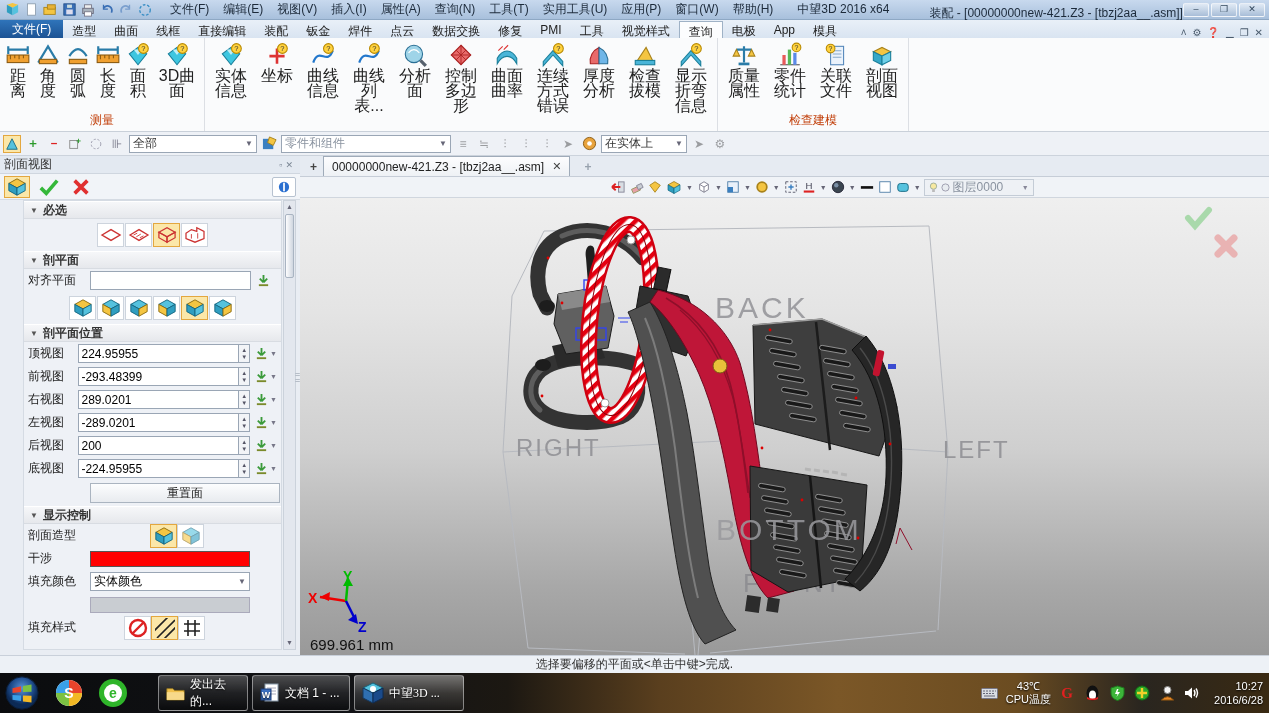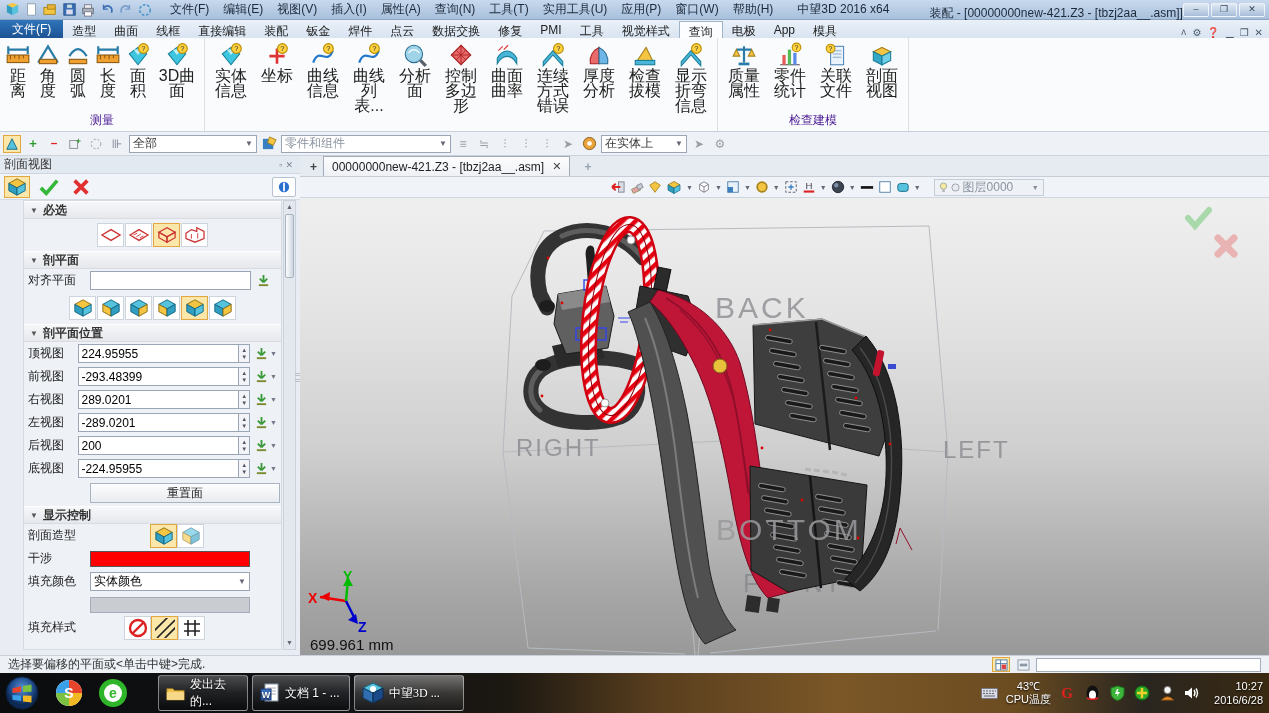--- a/index.html
+++ b/index.html
@@ -30,21 +30,21 @@
   
   #ribbon { position:absolute; left:0; top:38px; width:100%; height:94px; background:#fafbfc; border-bottom:1px solid #c9d0d9; display:flex; }
   .rgroup { display:flex; flex-direction:column; border-right:1px solid #dcdfe4; padding:2px 3px 0 3px; }
   .rbtns { display:flex; flex:1; align-items:flex-start; }
   .rbtn { display:flex; flex-direction:column; align-items:center; padding:2px 1px; cursor:default; }
   .g0 .rbtn { width:30px; }
   .g0 .rbtn.wide { width:48px; }
   .g1 .rbtn, .g2 .rbtn { width:46px; }
   .bicon { width:26px; height:26px; }
   .blabel { font-size:16px; line-height:15px; text-align:center; color:#222; word-break:break-all; }
-  .gname { text-align:center; color:#4c1d95; font-size:12px; padding:1px 0 2px 0; }
+  .gname { text-align:center; color:#c2410c; font-size:12px; padding:1px 0 2px 0; }
 
   
   #quickbar { position:absolute; left:0; top:132px; width:100%; height:24px;
     background:#eef1f6; border-bottom:1px solid #ccd3dc; display:flex; align-items:center; padding-left:3px; gap:3px; }
   .qbicon { width:18px; height:18px; display:inline-flex; align-items:center; justify-content:center; font-size:12px; }
   .qbicon.hl { background:#fbe7a9; border:1px solid #e3a73f; }
   .combo { height:18px; background:#fff; border:1px solid #9aa6b5; display:inline-flex; align-items:center; padding:0 3px; color:#333; }
   .combo .caret { margin-left:auto; color:#667; font-size:8px; padding-left:4px; }
   .dis { opacity:.35; }
 
@@ -90,31 +90,31 @@
   #docarea { position:absolute; left:300px; top:0; right:0; height:499px; }
   #tabbar { position:absolute; left:0; top:0; right:0; height:21px; background:#e6ebf2; border-bottom:1px solid #c6cdd7; display:flex; align-items:flex-end; }
   #tabplus { padding:0 6px 2px 10px; font-weight:bold; color:#444; }
   #doctab { display:flex; align-items:center; gap:8px; height:20px; padding:0 8px; background:linear-gradient(#fdfdfe,#eef1f5); border:1px solid #9fabb9; border-bottom:none; color:#222; }
   #doctab .close { color:#444; font-size:11px; }
   #tabplus2 { padding:0 10px 2px 14px; color:#98a2ae; font-weight:bold; }
 
   #vtoolbar { position:absolute; left:0; top:21px; right:0; height:21px; background:#f0f3f7; border-bottom:1px solid #d0d6de; display:flex; align-items:center; gap:2px; padding-left:310px; }
   .vticon { height:17px; display:inline-flex; align-items:center; justify-content:center; padding:0 1px; }
   .vcaret { font-size:7px; color:#667; padding:0 1px; }
-  #layerbox { margin-left:10px; width:110px; height:17px; border:1px solid #c4ccd6; background:#eef1f5; color:#8a93a0; display:flex; align-items:center; gap:3px; padding:0 4px; }
+  #layerbox { width:110px; height:17px; border:1px solid #c4ccd6; background:#eef1f5; color:#8a93a0; display:flex; align-items:center; gap:3px; padding:0 4px; }
 
   #view { position:absolute; left:0; top:42px; right:0; bottom:0;
     background:linear-gradient(180deg,#efefef 0%,#e4e4e4 25%,#cfcfcf 55%,#a8a8a8 85%,#999 100%); }
   #view svg.scene { position:absolute; left:0; top:0; }
   #triad { position:absolute; left:6px; bottom:22px; }
   #measure { position:absolute; left:10px; bottom:2px; font-size:15px; color:#111; }
 
   
   #statusbar { position:absolute; left:0; top:655px; width:100%; height:18px; background:#edf1f6; border-top:1px solid #c9d0da;
-    display:flex; align-items:center; padding:0 8px; color:#333; }
+    display:flex; align-items:center; padding:0 8px; color:#333;flex-direction:column; }
   #statusright { margin-left:auto; display:flex; align-items:center; gap:4px; }
   .sicon { width:18px; height:15px; display:inline-flex; align-items:center; justify-content:center; border:1px solid transparent; }
   .sicon.hl { background:#fbe7a9; border:1px solid #e3a73f; }
   #statusinput { width:225px; height:14px; background:#fff; border:1px solid #a4aebb; }
 
   
   #taskbar { position:absolute; left:0; top:673px; width:100%; height:40px;
     background:linear-gradient(to right,#0b0c0e 0%,#121316 28%,#1c1812 40%,#5a3f1e 52%,#7b5727 66%,#6b4c21 80%,#46321634 90%,#3a2a12 100%),#222; }
   #startorb { position:absolute; left:3px; top:1px; width:38px; height:38px; }
   .tbicon { position:absolute; top:3px; width:34px; height:34px; display:flex; align-items:center; justify-content:center; }

